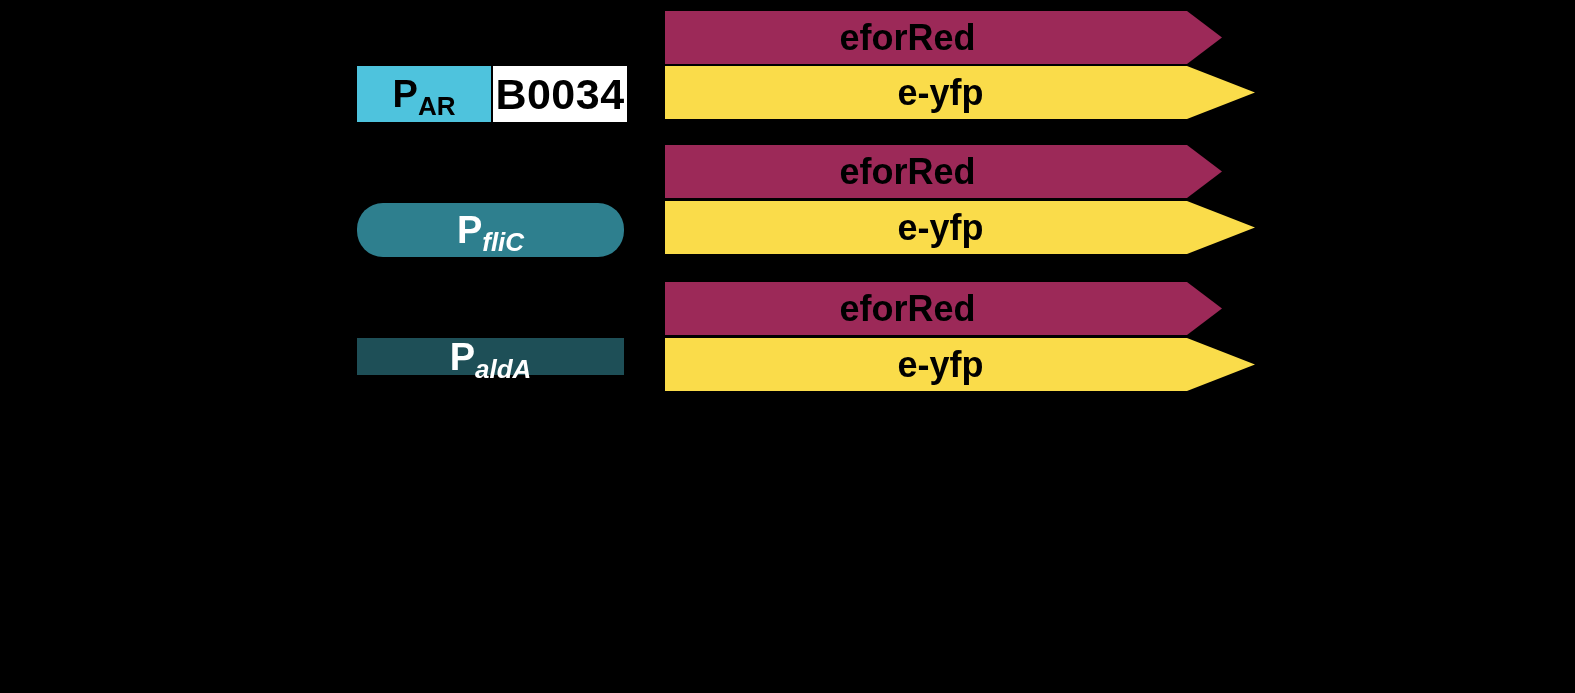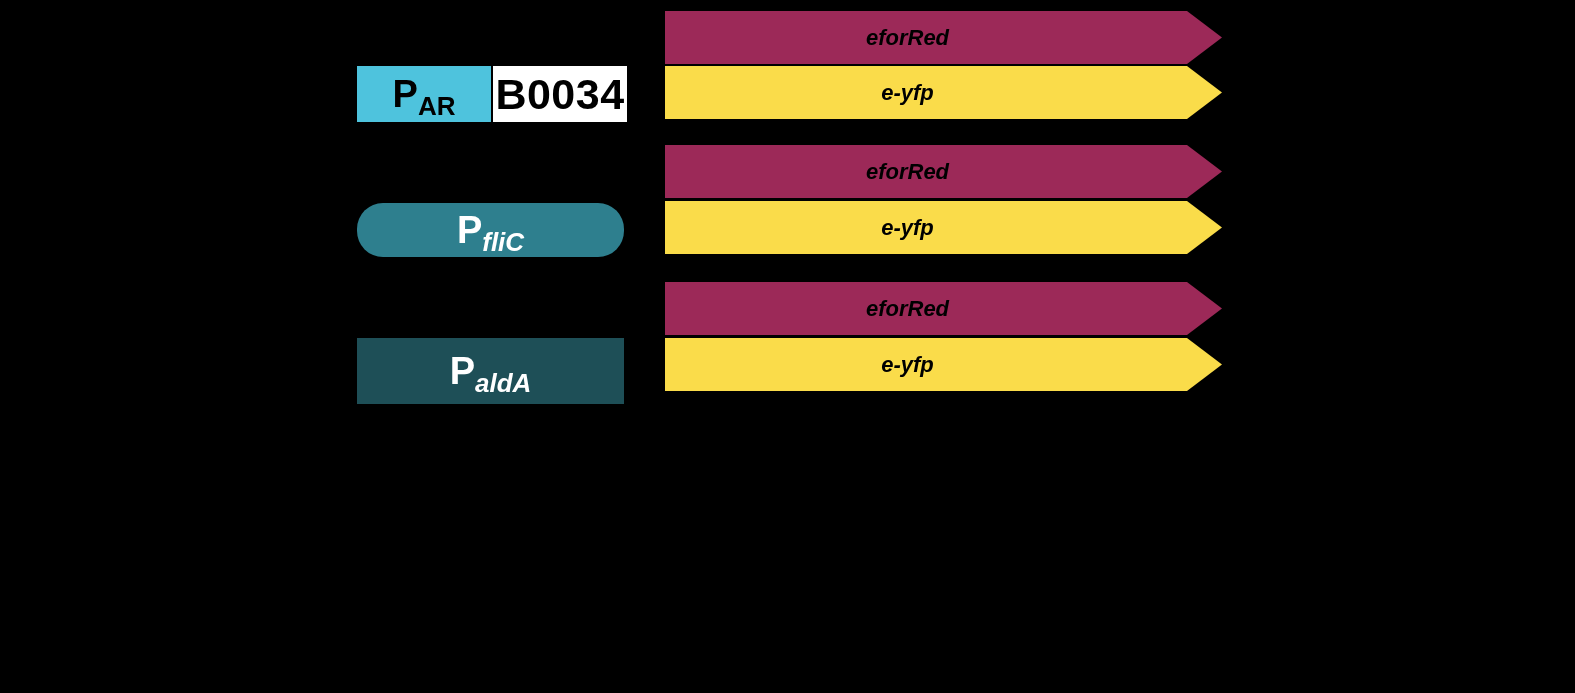--- a/index.html
+++ b/index.html
@@ -78,48 +78,47 @@
     width: 267px;
     height: 54px;
     background: #2E7F8E;
     color: #FFFFFF;
     border-radius: 26px;
   }
   .box-palda {
     left: 357px;
     top: 338px;
     width: 267px;
-    height: 66px;
+    height: 37px;
     background: #1E4F57;
     color: #FFFFFF;
   }
 
   
   .cds-arrow {
     position: absolute;
     left: 665px;
     width: 557px;
     height: 53px;
     display: flex;
     align-items: center;
     justify-content: center;
     -webkit-clip-path: polygon(0 0, 522px 0, 100% 50%, 522px 100%, 0 100%);
     clip-path: polygon(0 0, 522px 0, 100% 50%, 522px 100%, 0 100%);
   }
   .cds-label {
     font-weight: bold;
-    font-style: italic;
-    font-size: 22px;
+    font-size: 36px;
     color: #000000;
     position: relative;
     left: -36px;
     white-space: nowrap;
   }
   .arrow-red { background: #9C2958; }
-  .arrow-yellow { background: #FADC4A; }
+  .arrow-yellow { background: #FADC4A; padding-left: 33px; }
 
   .r1 { top: 11px; }
   .y1 { top: 66px; }
   .r2 { top: 145px; }
   .y2 { top: 201px; }
   .r3 { top: 282px; }
   .y3 { top: 338px; }
 </style>
 </head>
 <body>

